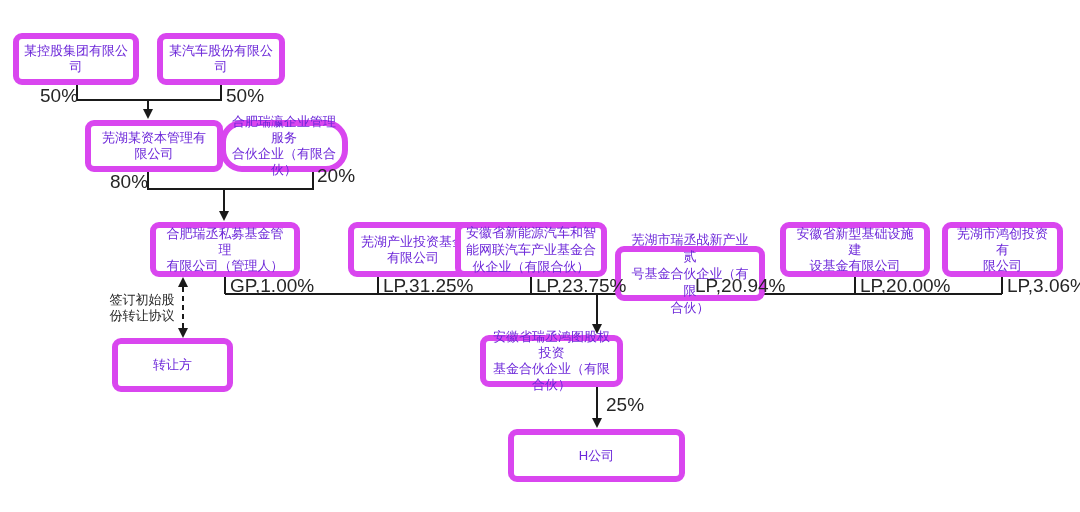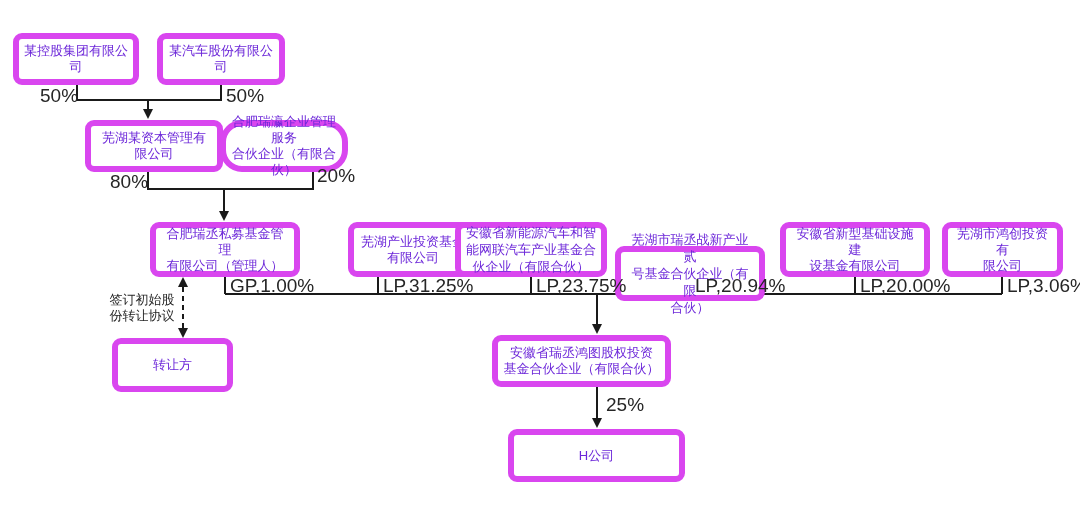--- a/index.html
+++ b/index.html
@@ -87,21 +87,21 @@
 能网联汽车产业基金合
 伙企业（有限合伙）</div>
   <div class="node" style="left:615px;top:222px;width:150px;height:55px;line-height:17px;margin-top:24px;">芜湖市瑞丞战新产业贰
 号基金合伙企业（有限
 合伙）</div>
   <div class="node" style="left:780px;top:222px;width:150px;height:55px;">安徽省新型基础设施建
 设基金有限公司</div>
   <div class="node" style="left:942px;top:222px;width:121px;height:55px;">芜湖市鸿创投资有
 限公司</div>
 
-  <div class="node" style="left:492px;top:335px;width:179px;height:52px;">安徽省瑞丞鸿图股权投资
+  <div class="node" style="left:480px;top:335px;width:143px;height:52px;">安徽省瑞丞鸿图股权投资
 基金合伙企业（有限合伙）</div>
 
   <div class="node" style="left:112px;top:338px;width:121px;height:54px;">转让方</div>
 
   <div class="node" style="left:508px;top:429px;width:177px;height:53px;">H公司</div>
 
   <div class="pct" style="left:40px;top:88px;">50%</div>
   <div class="pct" style="left:226px;top:88px;">50%</div>
   <div class="pct" style="left:110px;top:174px;">80%</div>
   <div class="pct" style="left:317px;top:168px;">20%</div>

